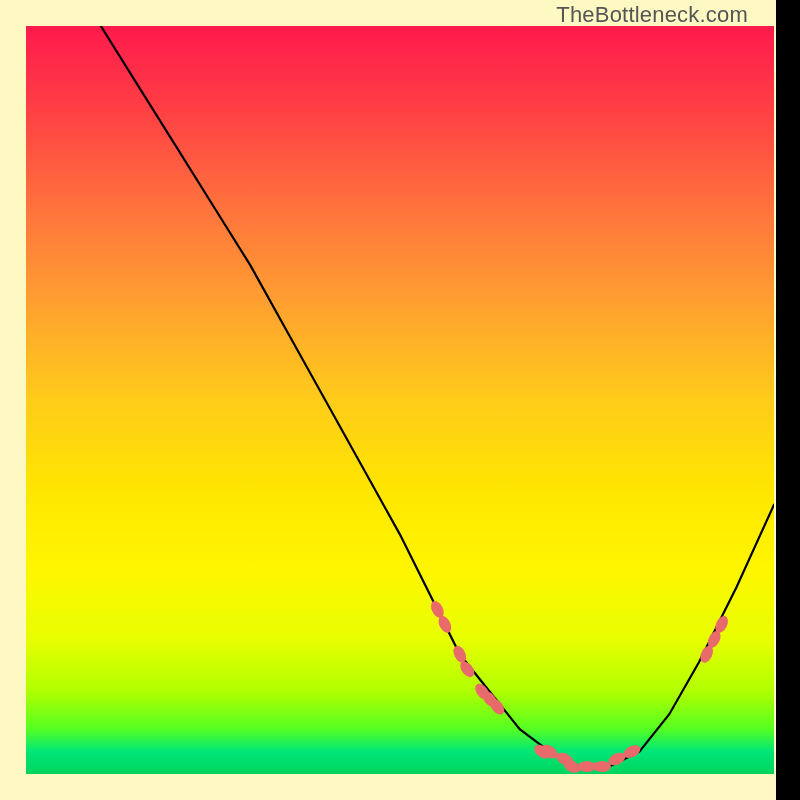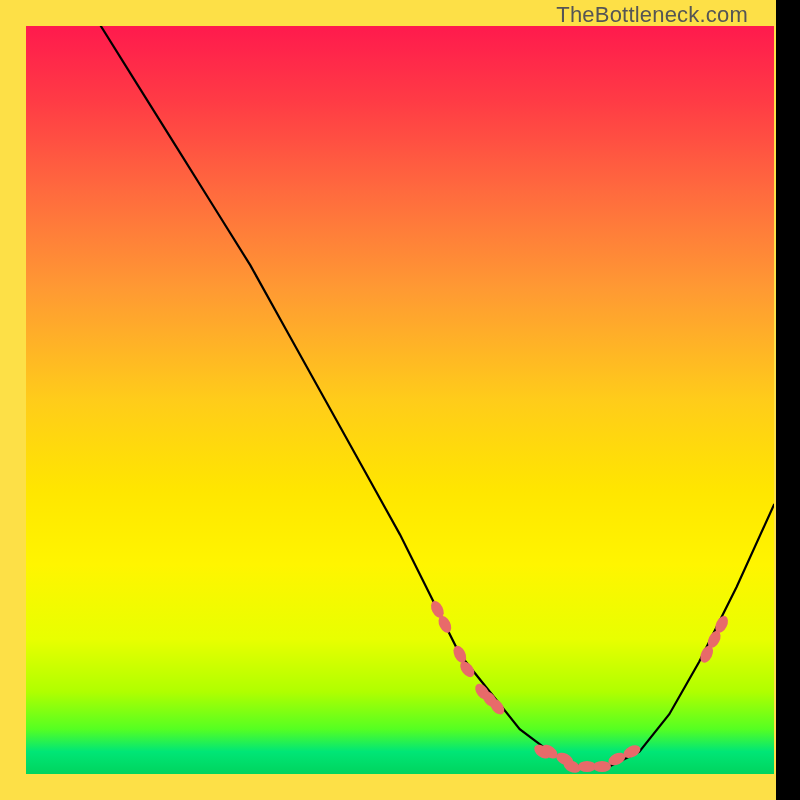--- a/index.html
+++ b/index.html
@@ -8,21 +8,21 @@
     width: 800px;
     height: 800px;
     background: #000;
     overflow: hidden;
     font-family: Arial, Helvetica, sans-serif;
   }
   .frame {
     position: relative;
     width: 776px;
     height: 800px;
-    background: #fde047;
+    background: #fef9c3;
     text-align: right;
   }
   .plot-area {
     position: absolute;
     left: 26px;
     top: 26px;
     width: 748px;
     height: 748px;
     
     background: linear-gradient(

